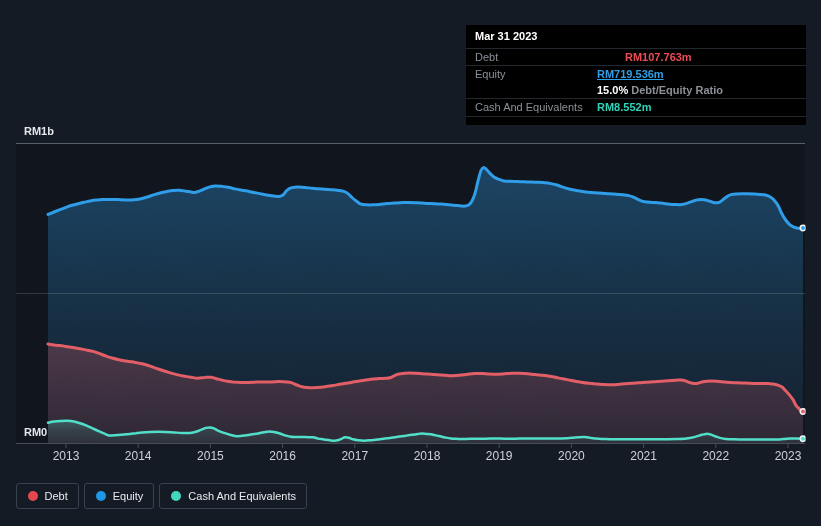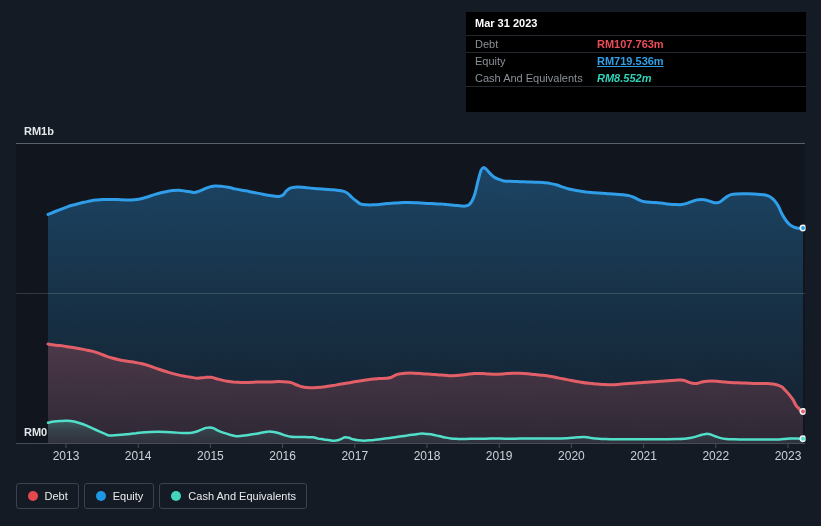--- a/index.html
+++ b/index.html
@@ -1,27 +1,27 @@
 <!DOCTYPE html>
 <html><head><meta charset="utf-8"><style>
 * { margin:0; padding:0; box-sizing:border-box; }
 html,body { width:821px; height:526px; background:#151b24; font-family:"Liberation Sans", sans-serif; overflow:hidden; }
 #page { position:relative; width:821px; height:526px; }
 #chart { position:absolute; left:0; top:0; }
-#tooltip { position:absolute; left:466px; top:12px; width:340px; height:100px; background:#000; color:#8b9197; font-size:11px; }
+#tooltip { position:absolute; left:466px; top:25px; width:340px; height:100px; background:#000; color:#8b9197; font-size:11px; }
 #tooltip .rw { display:flex; align-items:center; padding:0 0 0 9px; }
 #tooltip .lab { width:122px; flex:0 0 122px; }
 #tooltip .ttl { height:23.5px; font-weight:700; color:#fff; border-bottom:1px solid #23282e; display:flex; align-items:center; padding-left:9px; }
 .r1 { height:17.5px; border-bottom:1px solid #23282e; }
 .r2 { height:16.5px; }
 .r3 { height:16.5px; border-bottom:1px solid #23282e; }
 .r4 { height:17.5px; border-bottom:1px solid #23282e; }
-.vdebt { color:#eb4d57; font-weight:700; }
+.vdebt { color:#eb4d57; font-weight:700;margin-left:28px; }
 .vequity { color:#2f9fe6; font-weight:700;text-decoration:underline; }
-.vcash { color:#2fd3b8; font-weight:700;font-style:italic; }
+.vcash { color:#2fd3b8; font-weight:700; }
 .vw { color:#fff; font-weight:700; }
 #legend { position:absolute; left:15.5px; top:482.5px; display:flex; gap:5px; }
 .lgi { height:26px; border:1px solid #3a4150; border-radius:3px; display:flex; align-items:center; padding:0 10px 0 11px; color:#e9ebee; font-size:11px; }
 .dot { width:10px; height:10px; border-radius:50%; margin-right:7px; flex:0 0 10px; }
 </style></head>
 <body>
 <div id="page">
 <div id="chart"><svg width="821" height="526" viewBox="0 0 821 526" font-family="Liberation Sans, sans-serif">
 <defs>
 <linearGradient id="gblue" x1="0" y1="143" x2="0" y2="443.5" gradientUnits="userSpaceOnUse">
@@ -91,20 +91,24 @@
 <div id="tooltip">
   <div class="ttl">Mar 31 2023</div>
   <div class="rw r1">
         <span class="lab">Debt</span>
         <span class="vdebt">RM107.763m</span>
       </div>
   <div class="rw r2">
         <span class="lab">Equity</span>
         <span class="vequity">RM719.536m</span>
       </div>
+  <div class="rw r3">
+        <span class="lab"></span>
+        <span><span class="vw">15.0%</span> <span style="font-weight:700">Debt/Equity Ratio</span></span>
+      </div>
   <div class="rw r4">
         <span class="lab">Cash And Equivalents</span>
         <span class="vcash">RM8.552m</span>
       </div>
 </div>
 <div id="legend">
   <div class="lgi"><span class="dot" style="background:#e4484e"></span>Debt</div>
   <div class="lgi"><span class="dot" style="background:#1e97e4"></span>Equity</div>
   <div class="lgi"><span class="dot" style="background:#43d6bb"></span>Cash And Equivalents</div>
 </div>

